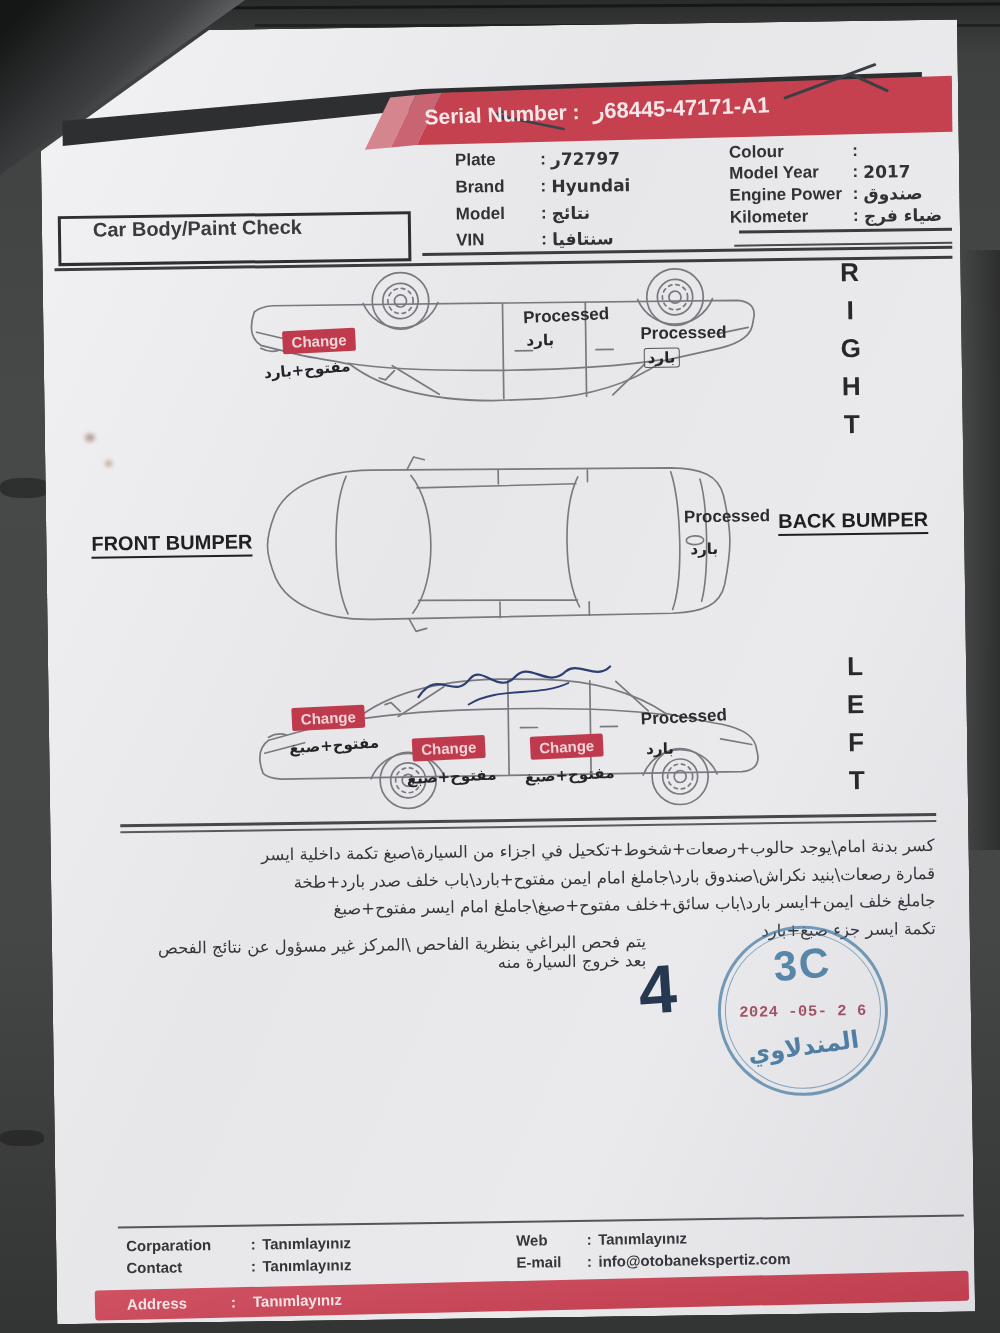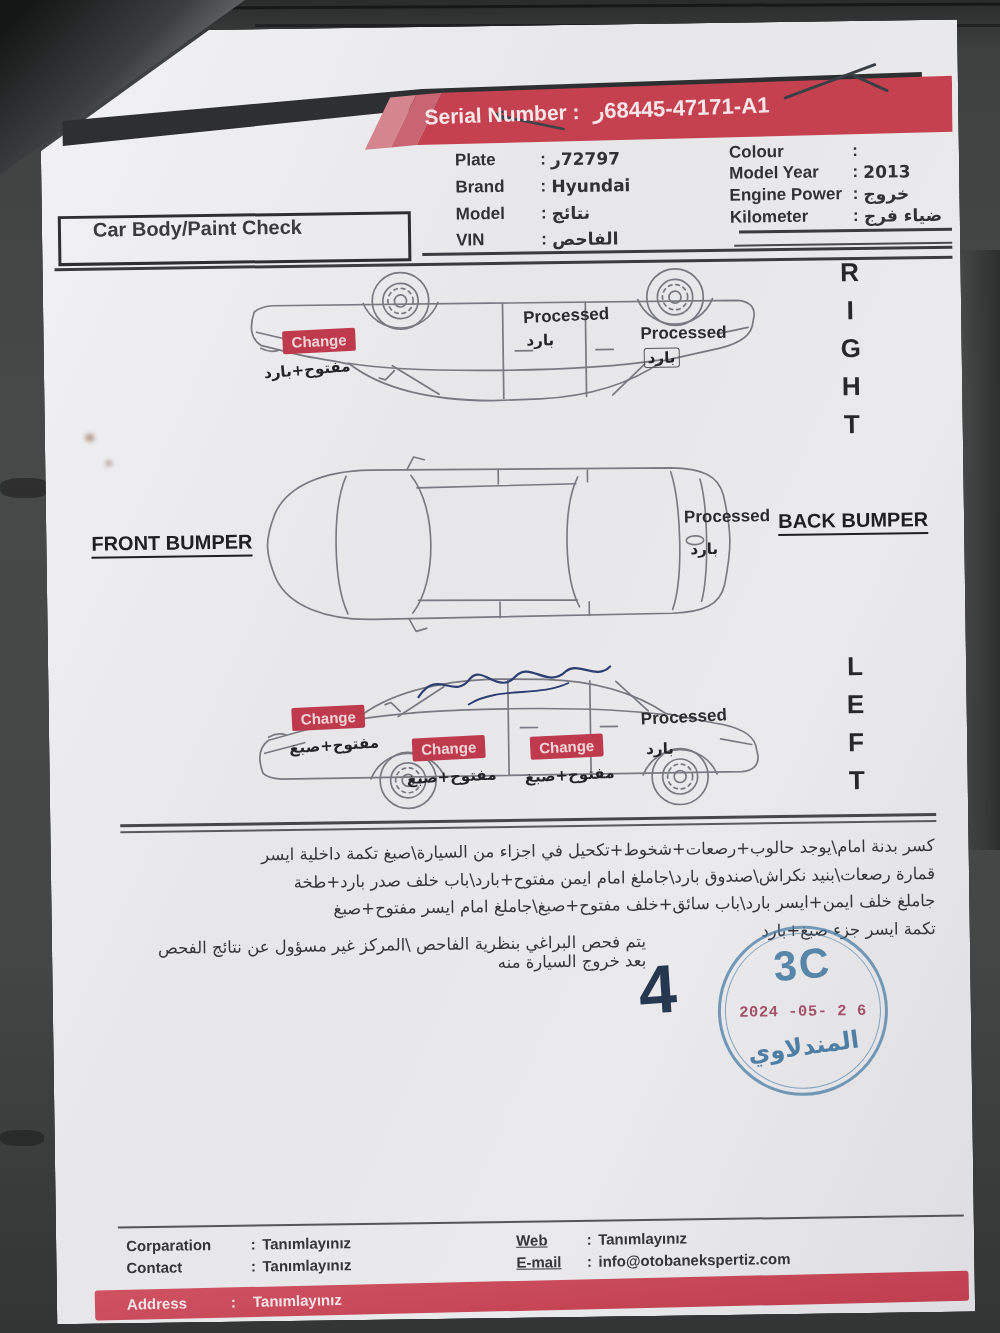--- a/index.html
+++ b/index.html
@@ -58,21 +58,21 @@
   #stamp::before{content:"";position:absolute;inset:4px;border:1.5px solid rgba(64,118,158,.6);border-radius:50%;}
   #stamp .code{position:absolute;top:12px;width:100%;text-align:center;
     font:bold 42px "Liberation Sans",sans-serif;color:rgba(52,110,152,.8);letter-spacing:2px;transform:rotate(-4deg);}
   #stamp .date{position:absolute;top:74px;width:100%;text-align:center;
     font:bold 15.5px "Liberation Mono",monospace;color:rgba(150,55,80,.85);letter-spacing:.5px;}
   #stamp .sname{position:absolute;top:104px;width:100%;text-align:center;direction:rtl;
     font:bold 24px "DejaVu Sans",sans-serif;color:rgba(52,108,152,.85);transform:rotate(-7deg);}
   
   .frow{position:absolute;display:flex;font:bold 15px "Liberation Sans",sans-serif;color:#36363a;white-space:nowrap;}
   .frow .lab{width:118px;}
-  .frow2 .lab{width:64px;text-decoration:underline;}
+  .frow2 .lab{width:64px;}
   .frow .sep{width:18px;text-align:center;}
   #addr-bar{position:absolute;left:86px;top:1281px;width:874px;height:30px;border-radius:3px;
     background:linear-gradient(175deg,#d05262,#bf3e4f);transform:rotate(-0.5deg);}
   #addr-bar .in{position:absolute;left:32px;top:0;display:flex;color:#f3e3e5;
     font:bold 15px "Liberation Sans",sans-serif;line-height:30px;}
   #addr-bar .lab{width:104px;}
   #addr-bar .sep{width:22px;}
 </style>
 </head>
 <body>
@@ -115,37 +115,37 @@
         <span class="val">Hyundai</span>
       </div>
     <div class="vrow" style="left:462px;top:204px;">
         <span class="lab">Model</span>
         <span class="sep">:</span>
         <span class="val">نتائج</span>
       </div>
     <div class="vrow" style="left:462px;top:230px;">
         <span class="lab">VIN</span>
         <span class="sep">:</span>
-        <span class="val">الفاحص</span>
+        <span class="val">سنتافيا</span>
       </div>
 
     <div class="vrow vrow2" style="left:736px;top:146px;">
         <span class="lab">Colour</span>
         <span class="sep">:</span>
         <span class="val"></span>
       </div>
     <div class="vrow vrow2" style="left:736px;top:167px;">
         <span class="lab">Model Year</span>
         <span class="sep">:</span>
-        <span class="val">2013</span>
+        <span class="val">2017</span>
       </div>
     <div class="vrow vrow2" style="left:736px;top:189px;">
         <span class="lab">Engine Power</span>
         <span class="sep">:</span>
-        <span class="val">خروج</span>
+        <span class="val">صندوق</span>
       </div>
     <div class="vrow vrow2" style="left:736px;top:211px;">
         <span class="lab">Kilometer</span>
         <span class="sep">:</span>
         <span class="val">ضياء فرج</span>
       </div>
 
     <div class="hline" style="left:745px;top:234px;width:213px;height:3px;"></div>
     <div class="hline" style="left:740px;top:248px;width:218px;height:2px;background:#4a4a4e;"></div>
     <div class="hline" style="left:428px;top:252px;width:530px;height:2.5px;"></div>

